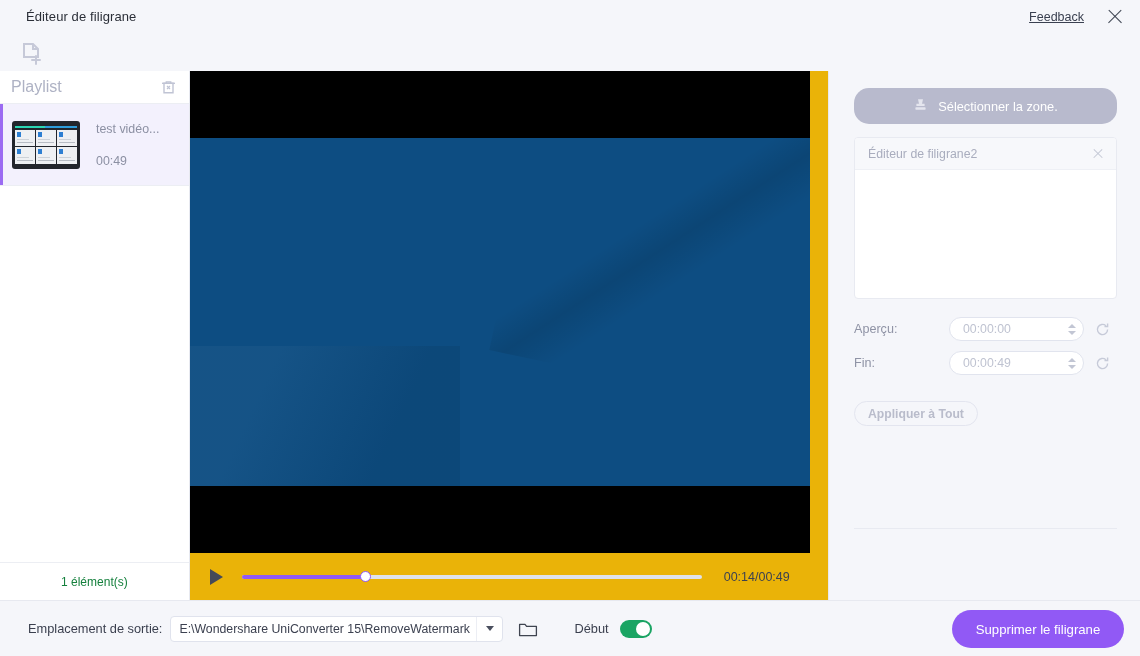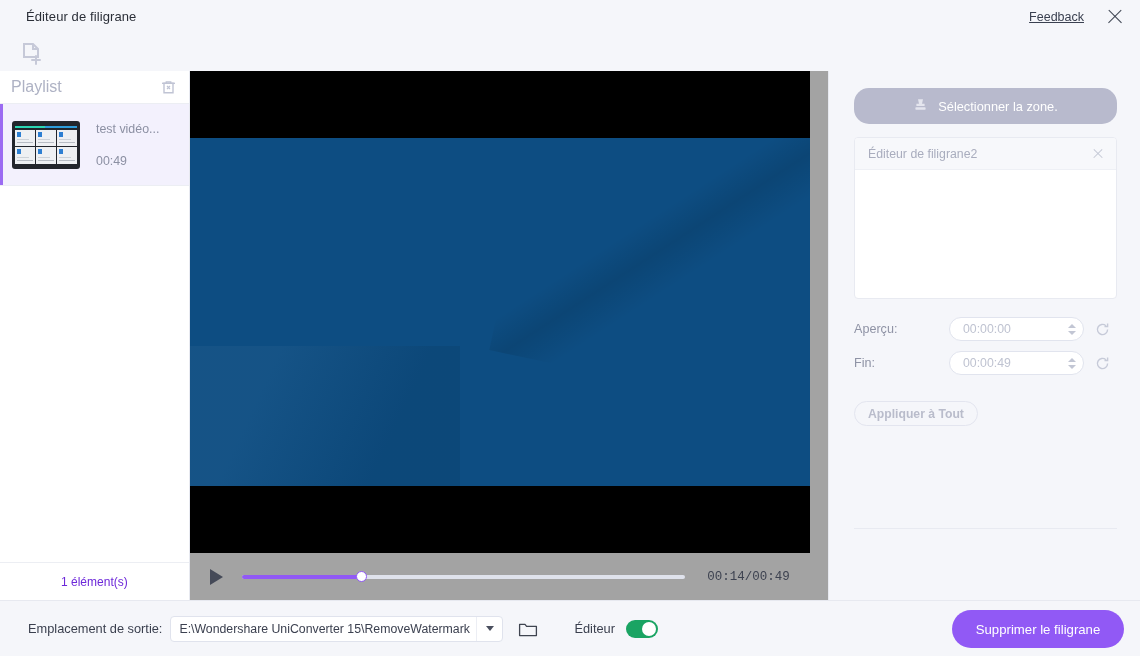--- a/index.html
+++ b/index.html
@@ -119,28 +119,27 @@
     position: absolute; left: 2px; bottom: 6px; width: 60%; height: 1px;
     background: #cdd2d8; display: block;
   }
   .pl-meta { margin-left: 16px; }
   .pl-name { font-size: 12.4px; color: #8c90a3; margin-bottom: 18px; }
   .pl-dur  { font-size: 12.4px; color: #8c90a3; }
   .pl-count {
     position: absolute; left: 0; bottom: 0; width: 100%; height: 38px;
     border-top: 1px solid #eceef3;
     display: flex; align-items: center; justify-content: center;
-    font-size: 12px; color: #6d28d9; background: #ffffff;
+    font-size: 12px; color: #15803d; background: #ffffff;
   }
 
   
   .preview {
-    width: 700px; height: 529px; background: #a3a3a3;
+    width: 700px; height: 529px; background: #eab308;
     position: relative;
-    font-family: Liberation Mono, monospace;
   }
   .video {
     position: absolute; left: 0; top: 0; width: 620px; height: 482px;
     background: #000000; overflow: hidden;
   }
   .video .content {
     position: absolute; left: 0; top: 67px; width: 620px; height: 348px;
     background: #0d4d82;
     overflow: hidden;
   }
@@ -461,17 +460,17 @@
       <span class="outpath">E:\Wondershare UniConverter 15\RemoveWatermark</span>
       <span class="outcaret">
           <span></span>
         </span>
     </div>
     <span class="folder">
       <svg width="20" height="18" viewBox="0 0 20 18">
         <path d="M1.6 4.4 h5.4 l1.6 2 h9.8 v9.2 h-16.8 z" fill="none" stroke="#3f4450" stroke-width="1.3" stroke-linejoin="round"></path>
       </svg>
     </span>
-    <span class="apercu-label">Éditeur</span>
+    <span class="apercu-label">Début</span>
     <span class="toggle"></span>
     <button class="primary">Supprimer le filigrane</button>
   </div>
 </div>
 
 </body></html>

